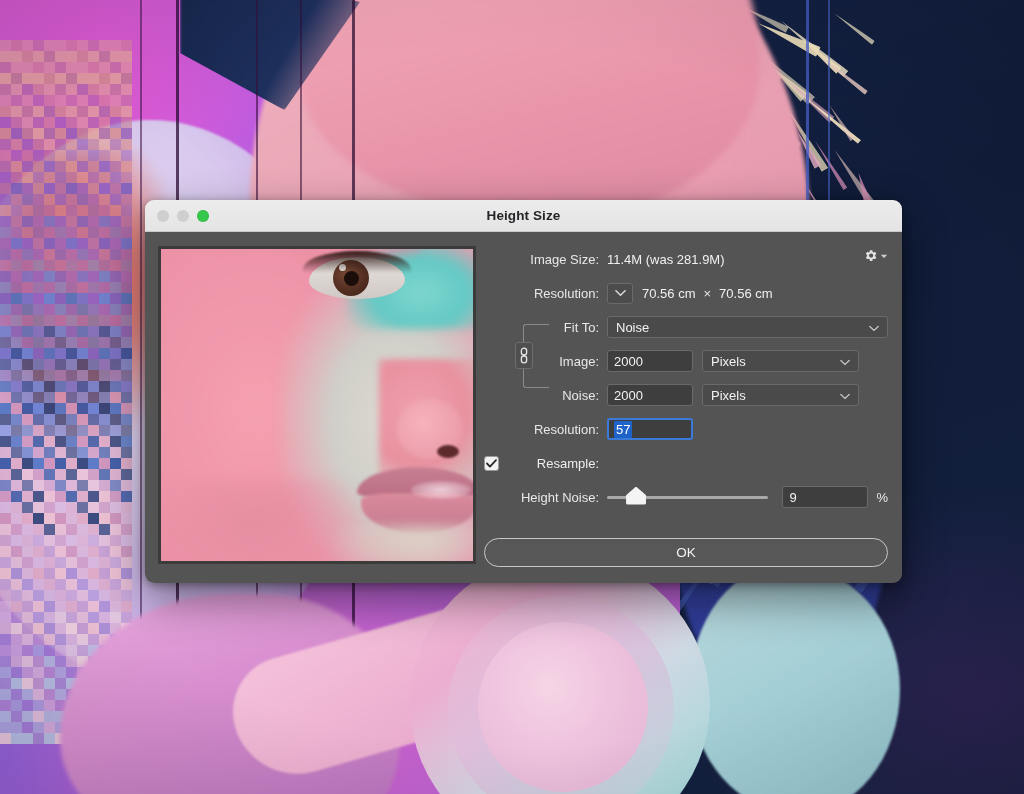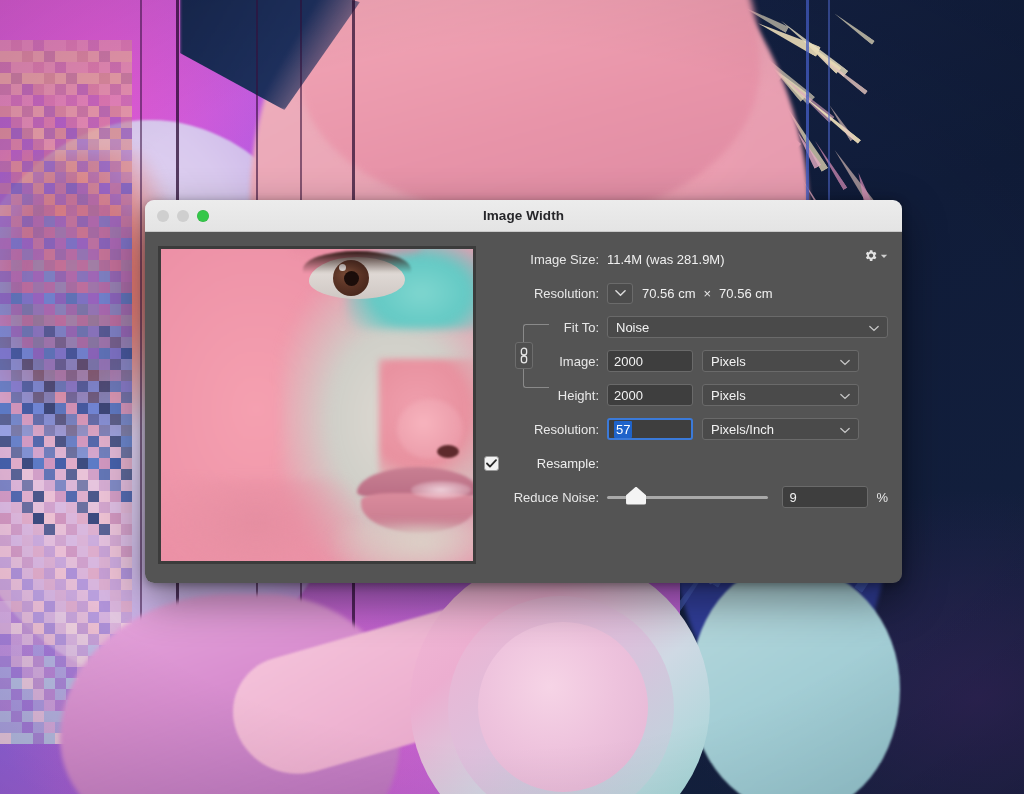--- a/index.html
+++ b/index.html
@@ -1406,21 +1406,21 @@
   <div class="bg-layer bg-vignette"></div>
 
   <div id="dialog">
 
     <div class="titlebar">
       <div class="lights">
         <div class="light gray"></div>
         <div class="light gray"></div>
         <div class="light green"></div>
       </div>
-      <div class="dlg-title">Image Width</div>
+      <div class="dlg-title">Height Size</div>
     </div>
 
     <div class="dlg-body">
 
       <div class="preview-wrap">
         <div class="preview">
           <div class="pv pv-edge"></div>
           <div class="pv pv-cheek"></div>
           <div class="pv pv-hi"></div>
           <div class="pv pv-teal"></div>
@@ -1502,70 +1502,63 @@
             <span>Pixels</span>
             <span class="chev">
               <svg width="10" height="7" viewBox="0 0 12 8" aria-hidden="true">
                 <path d="M1 1.6 L6 6.4 L11 1.6" stroke="#dcdcdc" stroke-width="1.5" fill="none" stroke-linecap="round"></path>
               </svg>
             </span>
           </div>
         </div>
 
         <div class="row">
-          <div class="lbl">Height:</div>
+          <div class="lbl">Noise:</div>
           <div class="field num">
             <span>2000</span>
           </div>
           <div class="select unit">
             <span>Pixels</span>
             <span class="chev">
               <svg width="10" height="7" viewBox="0 0 12 8" aria-hidden="true">
                 <path d="M1 1.6 L6 6.4 L11 1.6" stroke="#dcdcdc" stroke-width="1.5" fill="none" stroke-linecap="round"></path>
               </svg>
             </span>
           </div>
         </div>
 
         <div class="row">
           <div class="lbl">Resolution:</div>
           <div class="field num focused">
             <span class="sel-text">57</span>
           </div>
-          <div class="select unit">
-            <span>Pixels/Inch</span>
-            <span class="chev">
-              <svg width="10" height="7" viewBox="0 0 12 8" aria-hidden="true">
-                <path d="M1 1.6 L6 6.4 L11 1.6" stroke="#dcdcdc" stroke-width="1.5" fill="none" stroke-linecap="round"></path>
-              </svg>
-            </span>
-          </div>
         </div>
 
         <div class="row">
           <div class="cb">
             <svg width="11" height="9" viewBox="0 0 12 10" aria-hidden="true">
               <path d="M1 5 L4.3 8.4 L11 1.2" stroke="#2a2a2a" stroke-width="2" fill="none" stroke-linecap="round" stroke-linejoin="round"></path>
             </svg>
           </div>
           <div class="lbl-resample">Resample:</div>
         </div>
 
         <div class="row">
-          <div class="lbl">Reduce Noise:</div>
+          <div class="lbl">Height Noise:</div>
           <div class="slider-wrap">
             <div class="track">
               <div class="thumb" id="noise-thumb" style="left: 18%;"></div>
             </div>
             <div class="field num pct">
               <span>9</span>
             </div>
             <div class="pct-sign">%</div>
           </div>
         </div>
 
         <div class="btnbar">
+          <div class="btn primary">OK</div>
         </div>
 
       </div>
     </div>
   </div>
 </div>
 
 </body></html>

